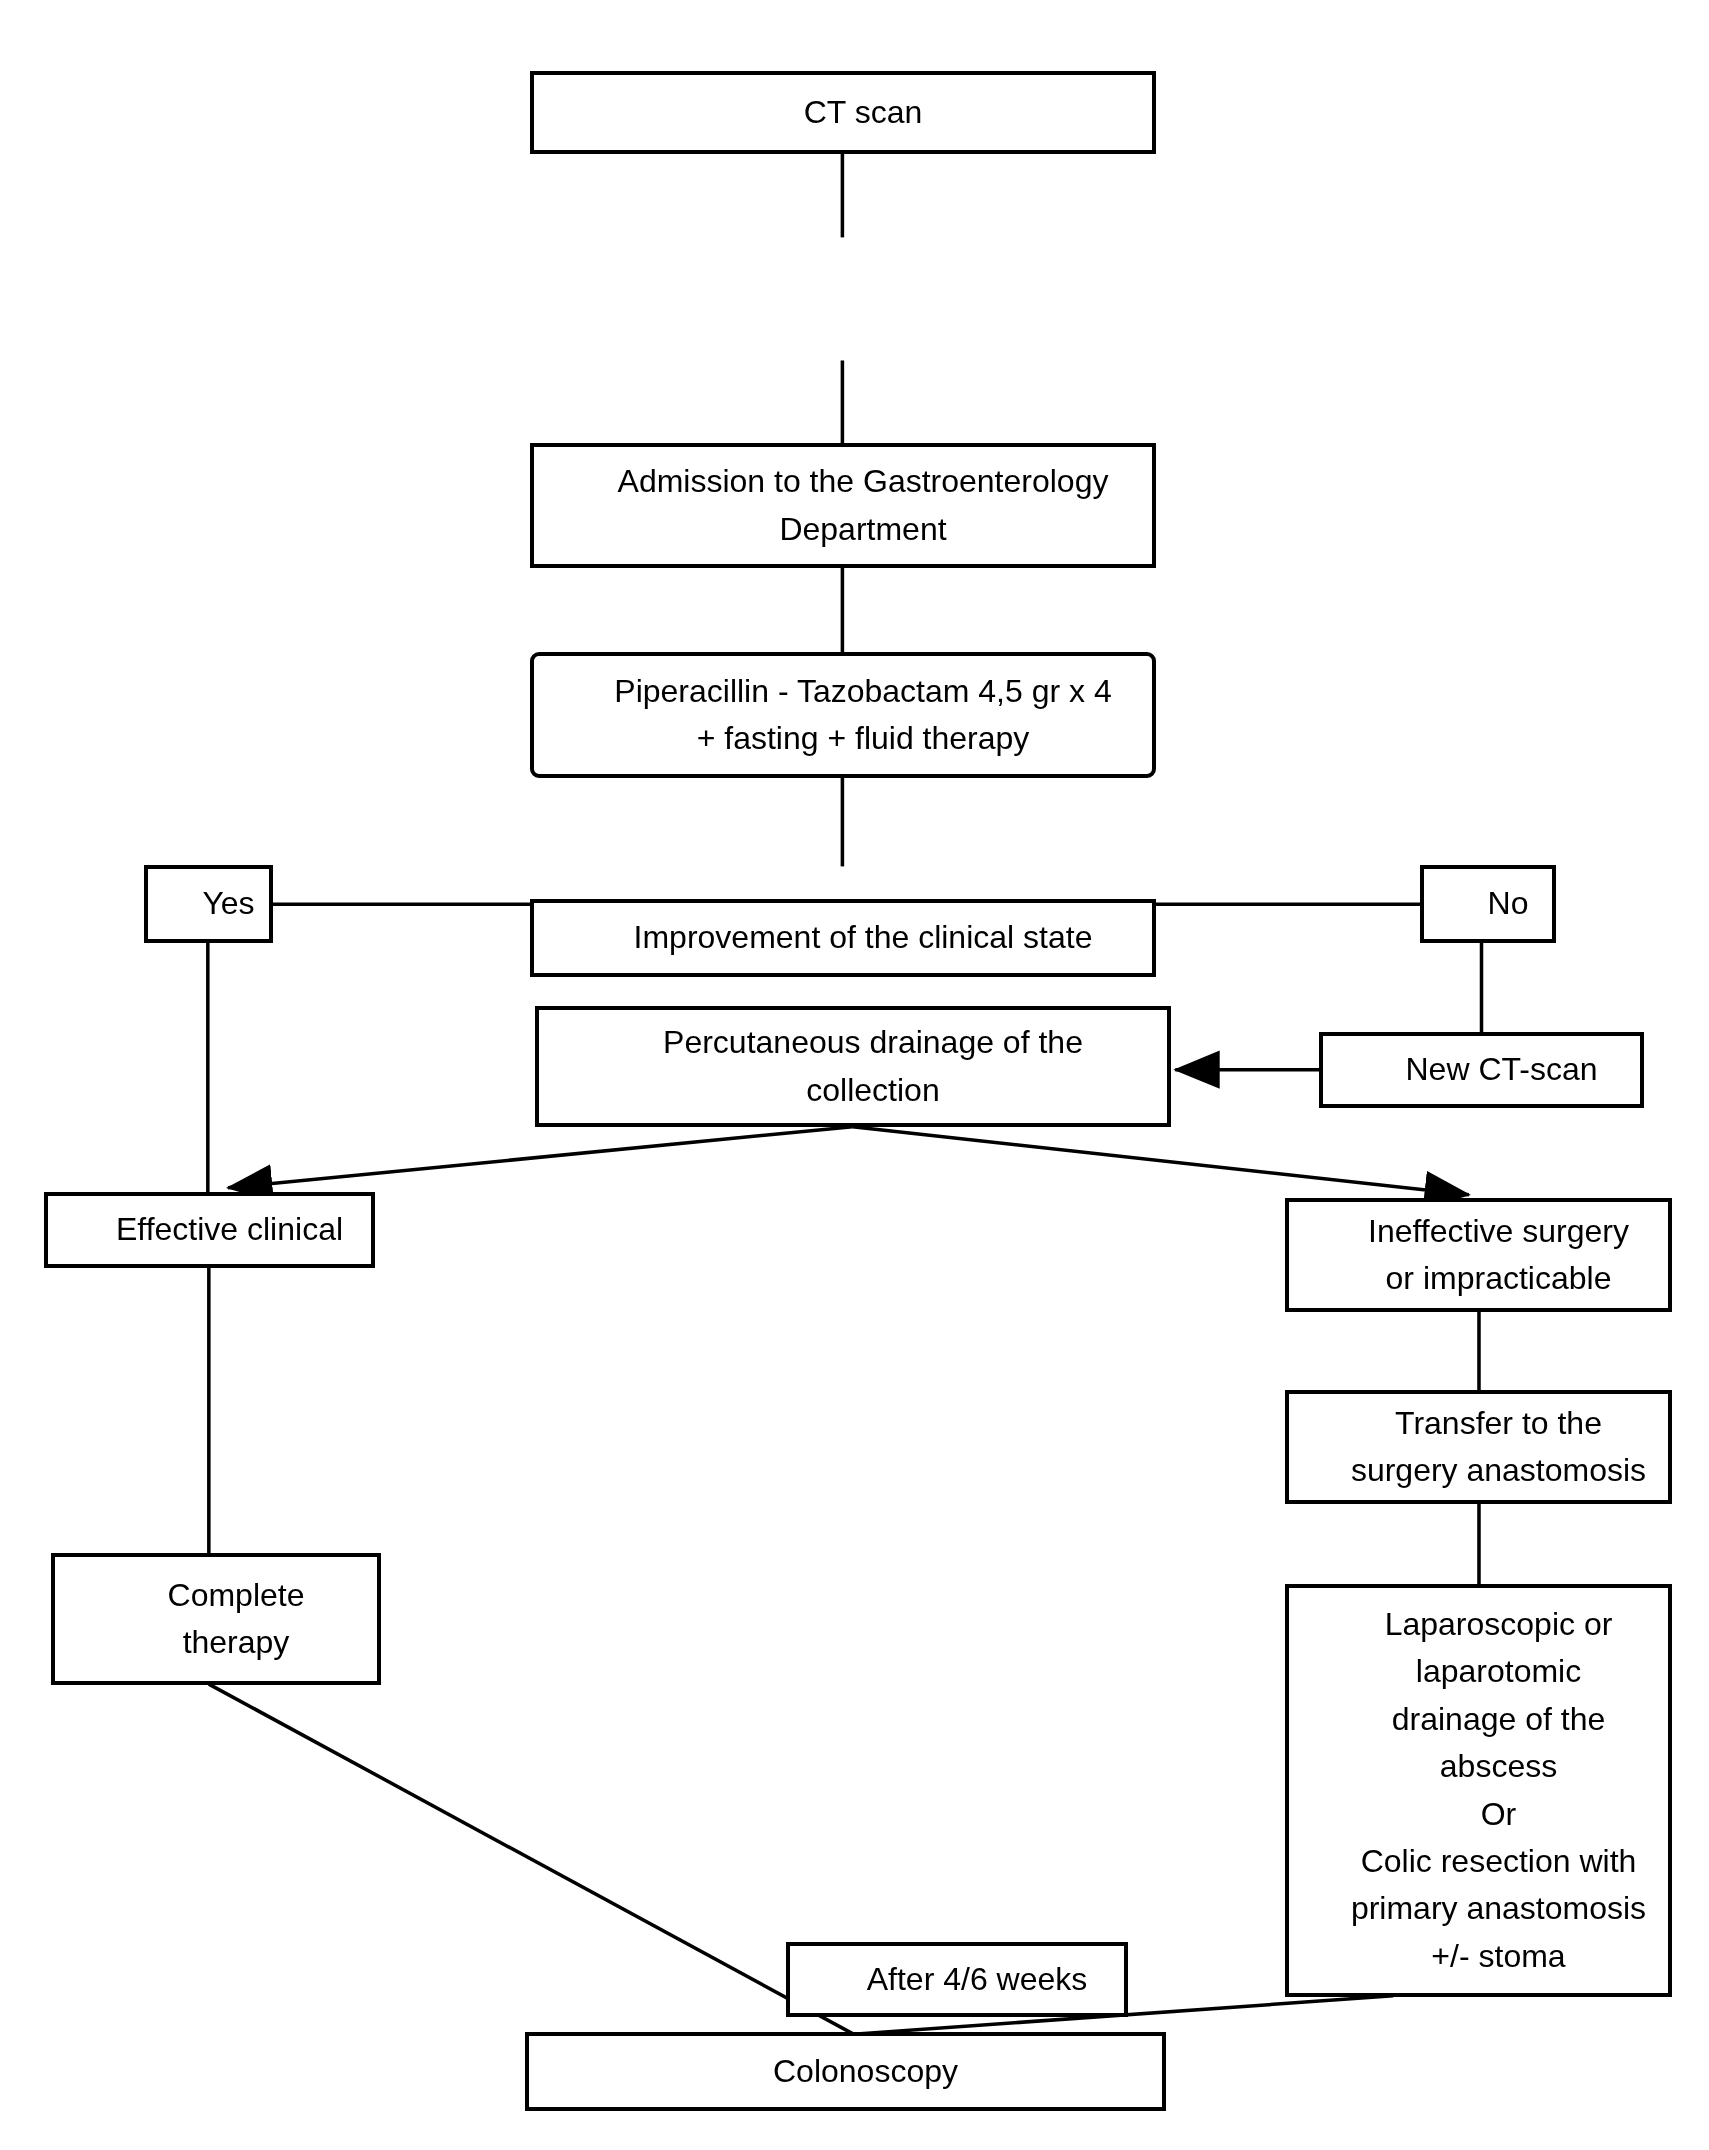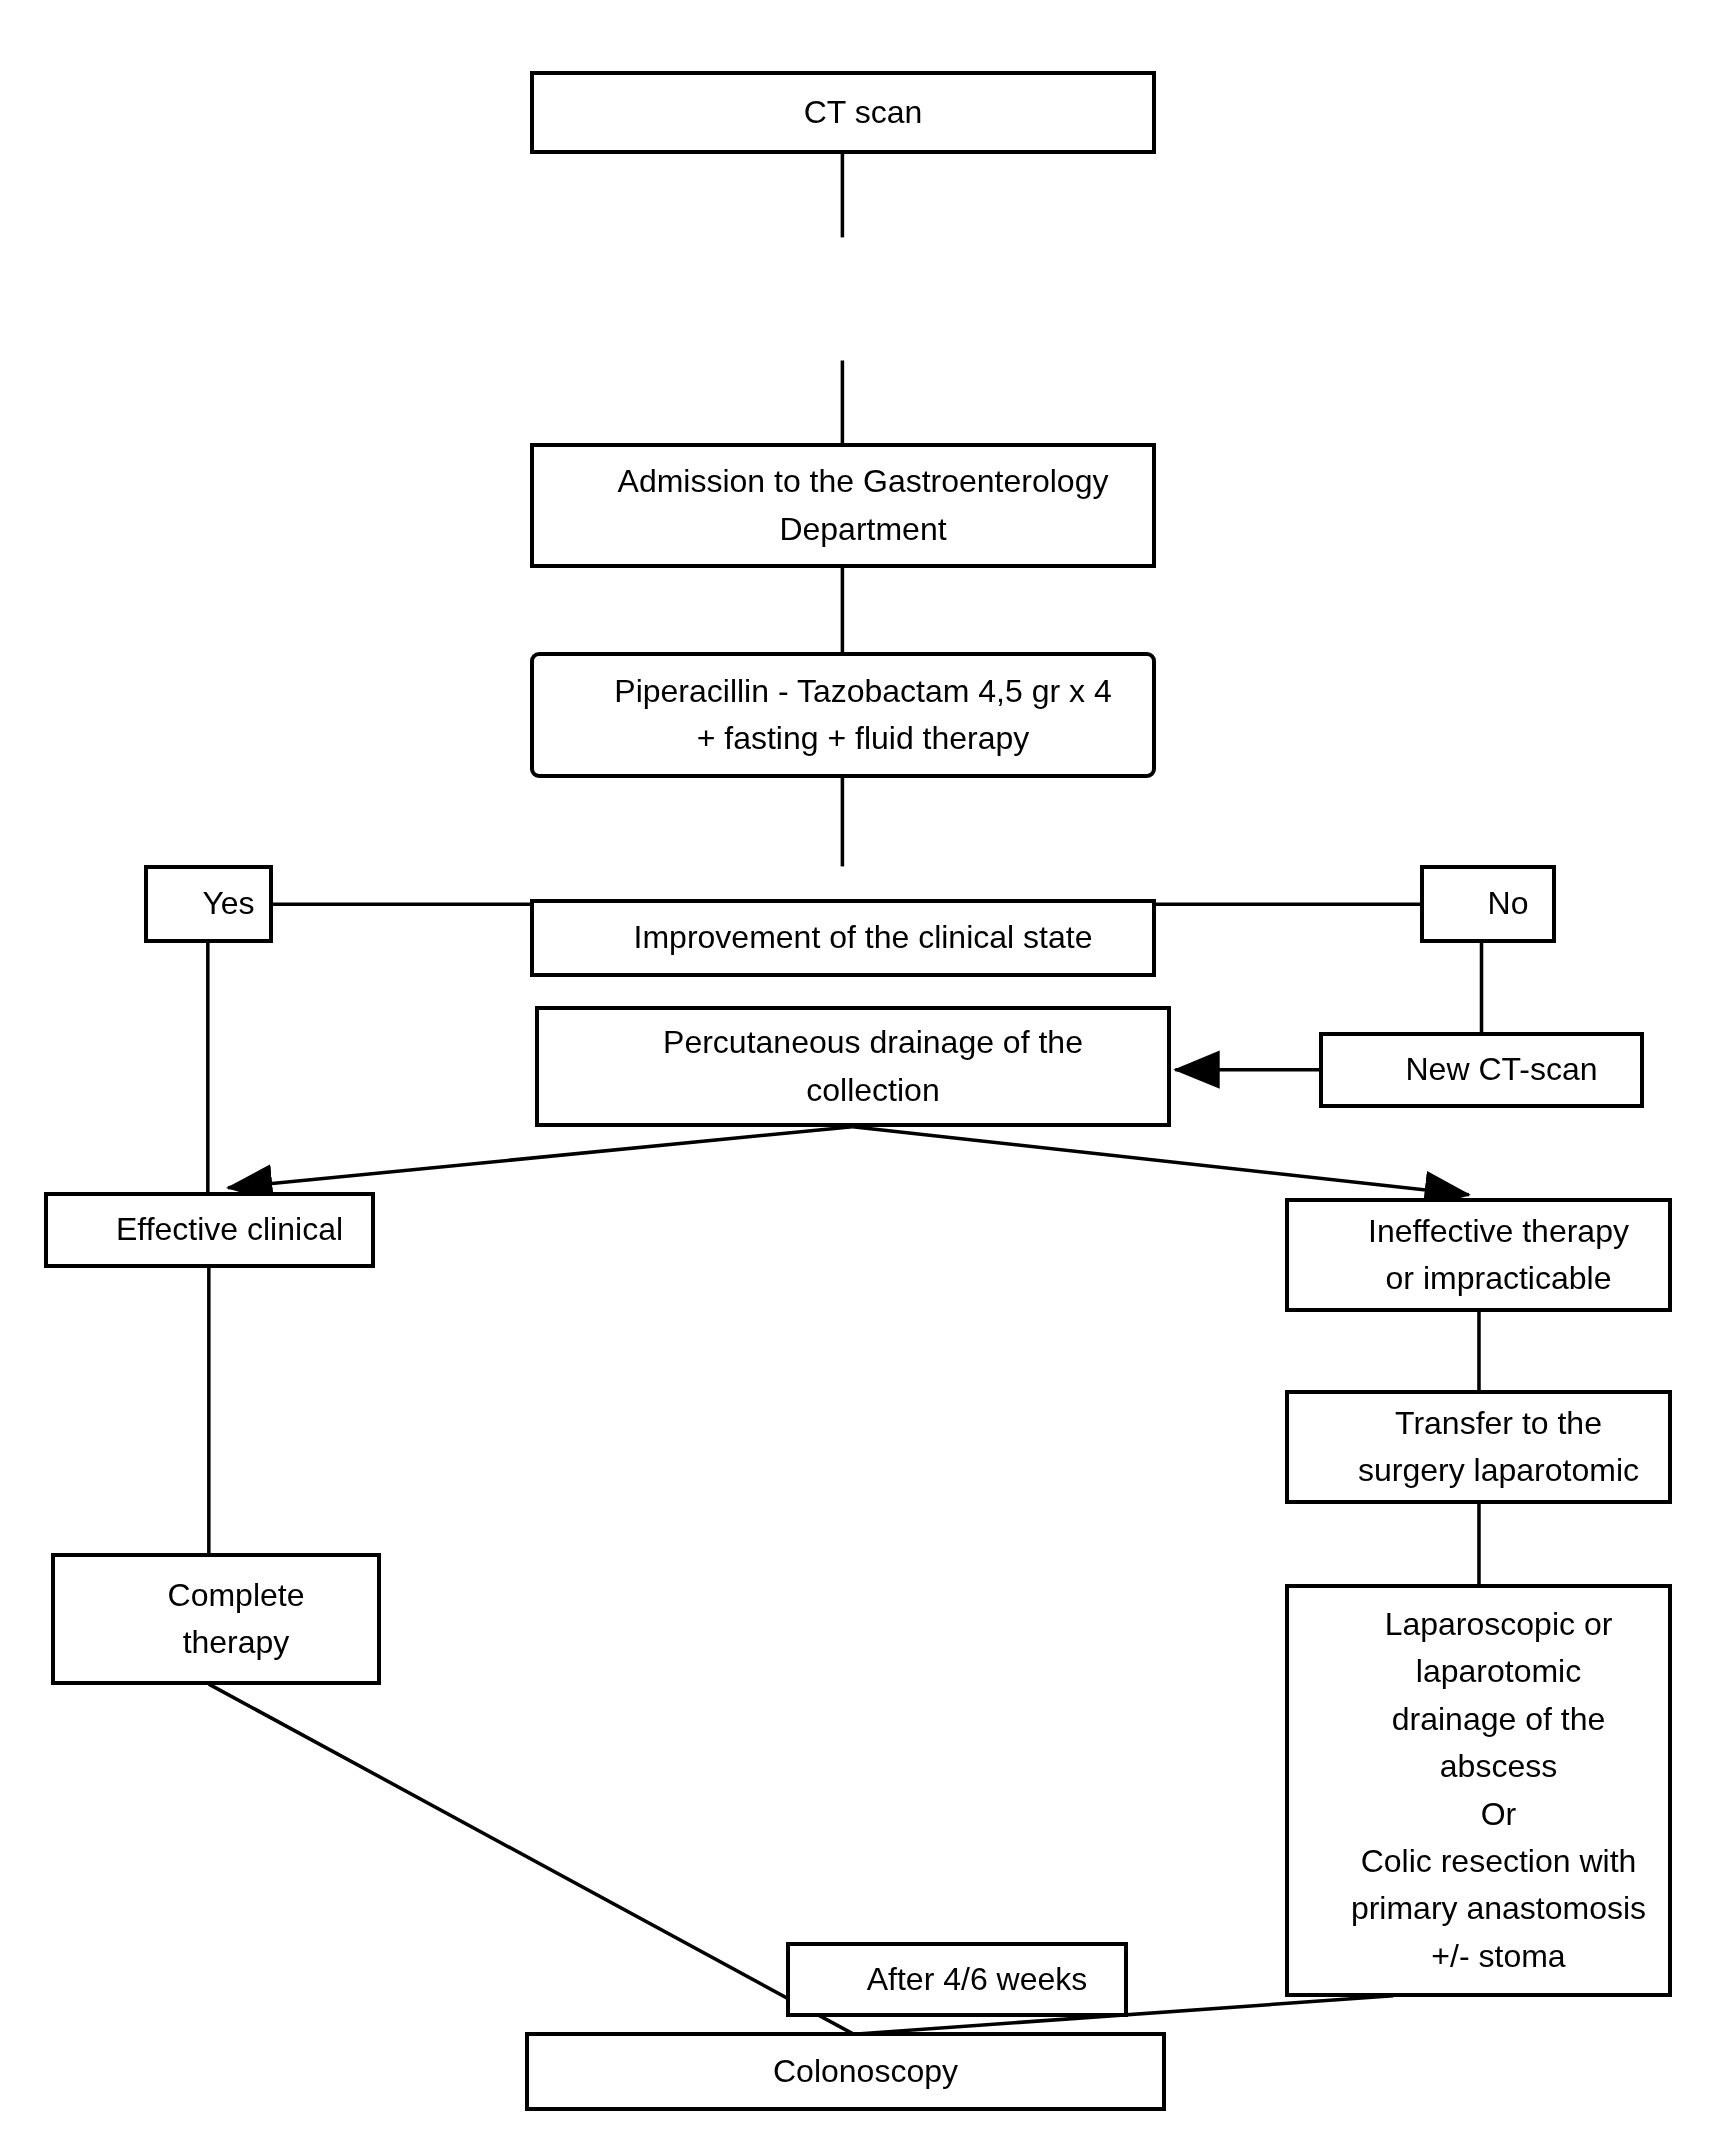--- a/index.html
+++ b/index.html
@@ -68,24 +68,24 @@
 Department</div>
   <div class="node n-antibiotic">Piperacillin - Tazobactam 4,5 gr x 4
 + fasting + fluid therapy</div>
   <div class="node n-yes">Yes</div>
   <div class="node n-improvement">Improvement of the clinical state</div>
   <div class="node n-no">No</div>
   <div class="node n-percutaneous">Percutaneous drainage of the
 collection</div>
   <div class="node n-newct">New CT-scan</div>
   <div class="node n-effective">Effective clinical</div>
-  <div class="node n-ineffective">Ineffective therapy
+  <div class="node n-ineffective">Ineffective surgery
 or impracticable</div>
   <div class="node n-transfer">Transfer to the
-surgery laparotomic</div>
+surgery anastomosis</div>
   <div class="node n-complete">Complete
 therapy</div>
   <div class="node n-surgery">Laparoscopic or
 laparotomic
 drainage of the
 abscess
 Or
 Colic resection with
 primary anastomosis
 +/- stoma</div>

